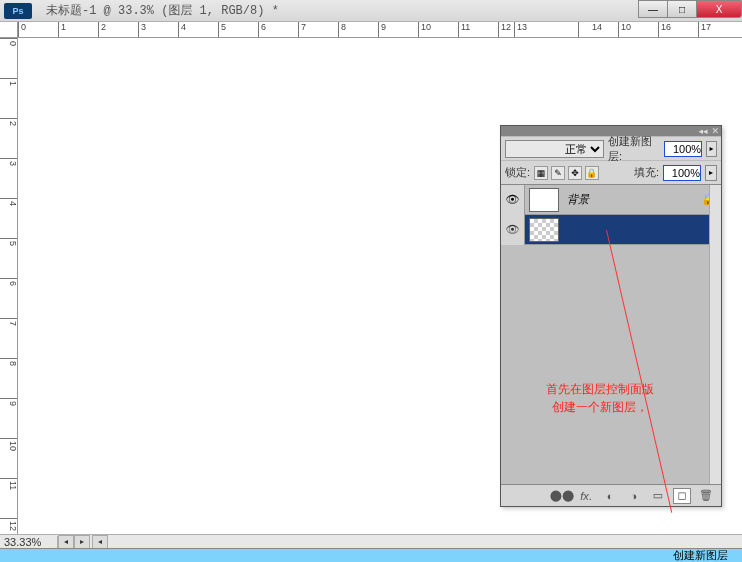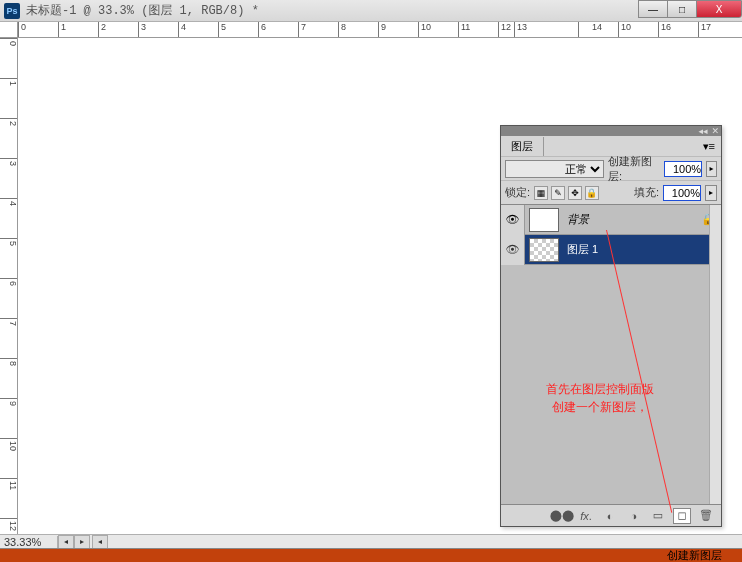--- a/index.html
+++ b/index.html
@@ -1,20 +1,20 @@
 <!DOCTYPE html>
 <html><head>
 <meta charset="utf-8">
 <style>
 * { margin: 0; padding: 0; box-sizing: border-box; font-family: "Microsoft YaHei", SimSun, sans-serif; }
 body { background: #fff; width: 742px; height: 562px; position: relative; overflow: hidden; }
 
 
 .titlebar { height: 22px; background: linear-gradient(#e8e8e8,#d8d8d8); border-bottom: 1px solid #b0b0b0; display: flex; align-items: center; padding-left: 4px; }
-.titlebar .ps-icon { width: 16px; height: 16px; background: #0a3c6e; color: #8cc8ff; font-size: 9px; font-weight: bold; display: flex; align-items: center; justify-content: center; border-radius: 2px; margin-right: 6px; }
+.titlebar .ps-icon { width: 28px; height: 16px; background: #0a3c6e; color: #8cc8ff; font-size: 9px; font-weight: bold; display: flex; align-items: center; justify-content: center; border-radius: 2px; margin-right: 14px; }
 .titlebar .title { font-size: 12px; color: #555; flex: 1; font-family: Liberation Mono, monospace; }
 .winbtns { display: flex; height: 100%; }
 .winbtn { width: 30px; height: 18px; border: 1px solid #888; margin-left: -1px; display: flex; align-items: center; justify-content: center; font-size: 10px; background: linear-gradient(#f0f0f0,#d0d0d0); }
 .winbtn.close { background: linear-gradient(#e67,#c23); color: #fff; width: 46px; border-radius: 0 0 3px 0; }
 
 
 .ruler-h { position: absolute; top: 22px; left: 18px; right: 0; height: 16px; background: #fff; border-bottom: 1px solid #999; font-size: 9px; color: #444; overflow: hidden; }
 .ruler-h .tick { position: absolute; border-left: 1px solid #777; height: 16px; padding-left: 2px; }
 .ruler-v { position: absolute; top: 38px; left: 0; width: 18px; bottom: 28px; background: #fff; border-right: 1px solid #999; font-size: 9px; color: #444; overflow: hidden; }
 .ruler-v .tick { position: absolute; border-top: 1px solid #777; width: 18px; writing-mode: vertical-rl; padding-top: 2px; }
@@ -23,21 +23,21 @@
 
 .canvas { position: absolute; top: 38px; left: 18px; right: 0; bottom: 28px; background: #fff; }
 
 
 .statusbar { position: absolute; bottom: 14px; left: 0; right: 0; height: 14px; background: #e8e8e8; border-top: 1px solid #b0b0b0; display: flex; align-items: center; font-size: 11px; color: #333; }
 .statusbar .zoom { width: 58px; padding-left: 4px; border-right: 1px solid #b0b0b0; }
 .statusbar .scrollbtn { width: 16px; height: 14px; background: #ddd; border: 1px solid #aaa; display: flex; align-items: center; justify-content: center; font-size: 8px; }
 .statusbar .docinfo { padding: 0 16px; }
 
 
-.tooltipbar { position: absolute; bottom: 0; left: 0; right: 0; height: 14px; background: #c2410c; border-top:1px solid #888; display: flex; justify-content: flex-end; align-items: center; font-size: 11px; padding-right: 20px; }
+.tooltipbar { position: absolute; bottom: 0; left: 0; right: 0; height: 14px; background: #7dd3fc; border-top:1px solid #888; display: flex; justify-content: flex-end; align-items: center; font-size: 11px; padding-right: 14px; }
 
 
 .panel { position: absolute; top: 125px; left: 500px; width: 222px; background: #d6d6d6; border: 1px solid #555; box-shadow: 2px 2px 4px rgba(0,0,0,.2); font-size: 11px; }
 .panel-grip { height: 10px; background: #848484; display:flex; justify-content:flex-end; align-items:center; padding-right:2px; gap:4px; }
 .panel-grip span { color:#ddd; font-size:9px; }
 .panel-tab { height: 20px; background: #d6d6d6; display:flex; align-items:center; }
 .panel-tab .tab { padding: 2px 10px; background:#d6d6d6; border-right:1px solid #999; }
 .panel-tab .menu { margin-left:auto; padding-right:6px; cursor:pointer; }
 .panel-row { height: 24px; display:flex; align-items:center; padding:0 4px; gap:4px; border-top:1px solid #bbb; }
 .panel-row select, .blend { width:110px; height:18px; background:#e8e8e8; border:1px solid #888; font-size:11px;text-align:right; }
@@ -118,24 +118,20 @@
     <div class="tick" style="top: 480px;">12</div>
   </div>
 
 <div class="canvas"></div>
 
 <div class="panel">
   <div class="panel-grip">
     <span>◂◂</span>
     <span>✕</span>
   </div>
-  <div class="panel-tab">
-    <div class="tab">图层</div>
-    <div class="menu">▾≡</div>
-  </div>
   <div class="panel-row">
     <select class="blend">
       <option>正常</option>
     </select>
     <span class="lbl">创建新图层:</span>
     <input class="pct" value="100%" style="">
     <div class="stepper">▸</div>
   </div>
   <div class="panel-row">
     <span class="lbl">锁定:</span>
@@ -152,21 +148,20 @@
   <div class="layer-list" id="layer-list">
     <div class="layer">
         <div class="vis">👁</div>
         <div class="thumb"></div>
         <div class="name italic">背景</div>
         <div class="lock">🔒</div>
       </div>
       <div class="layer selected">
         <div class="vis">👁</div>
         <div class="thumb checker"></div>
-        <div class="name">图层 1</div>
       </div>
   <div class="scrollbar-v"></div>
     </div>
   <div class="panel-footer">
     <div class="fic">⬤⬤</div>
     <div class="fic"><i>fx</i>.</div>
     <div class="fic">◐</div>
     <div class="fic">◑</div>
     <div class="fic">▭</div>
     <div class="fic highlight">◻</div>

